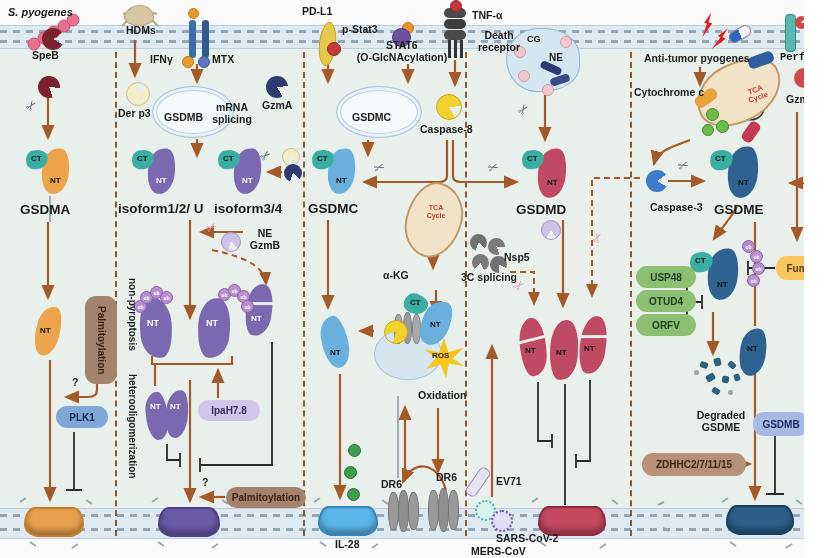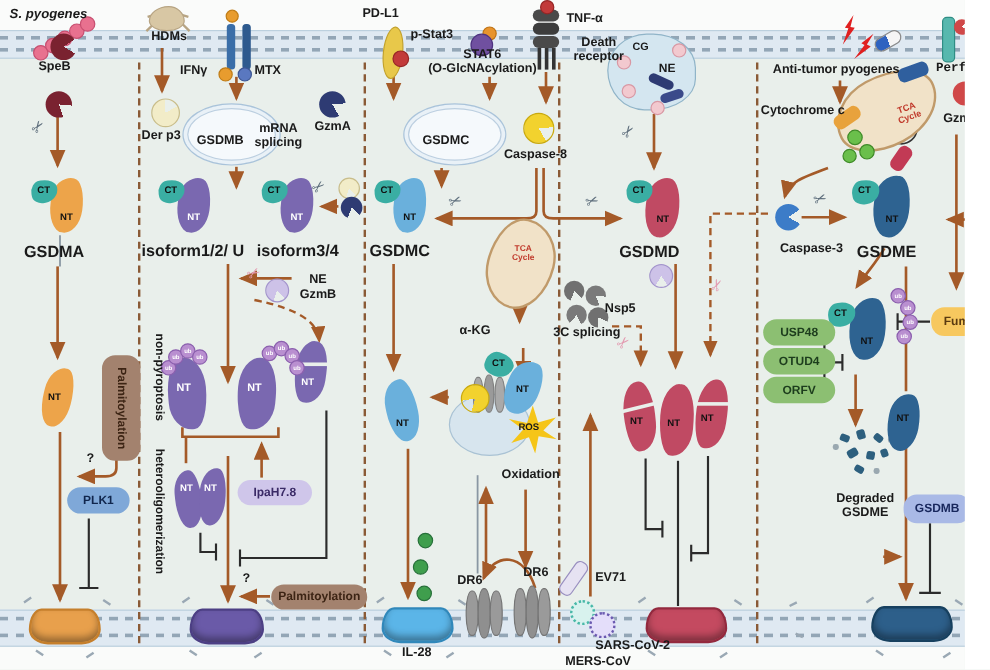--- a/index.html
+++ b/index.html
@@ -417,14 +417,15 @@
   <div class="bit" style="left:712px;top:388px;width:8px;height:6px;transform:rotate(30deg);"></div>
   <div class="bit bitg" style="left:694px;top:370px;width:5px;height:5px;"></div>
   <div class="bit bitg" style="left:740px;top:364px;width:5px;height:5px;"></div>
   <div class="bit bitg" style="left:728px;top:390px;width:5px;height:5px;"></div>
   <div class="lbl ctr" style="left:692px;top:410px;width:58px;">Degraded GSDME</div>
 
   <div class="blobnt" style="left:740px;top:328px;width:26px;height:48px;--f:#2e6391;--r:10deg;"></div>
   <div class="tag" style="left:747px;top:344px;">NT</div>
 
   <div class="pill" style="left:753px;top:412px;width:44px;height:20px;background:#a9b9e6;color:#18275c;">GSDMB</div>
+  <div class="pill" style="left:642px;top:453px;width:92px;height:19px;background:#b79179;color:#3c2414;">ZDHHC2/7/11/15</div>
   <div class="pore" style="left:726px;top:505px;width:64px;background:#2d5f8a;border:2px solid #17405f;"></div>
 </div>
 
 </body></html>

